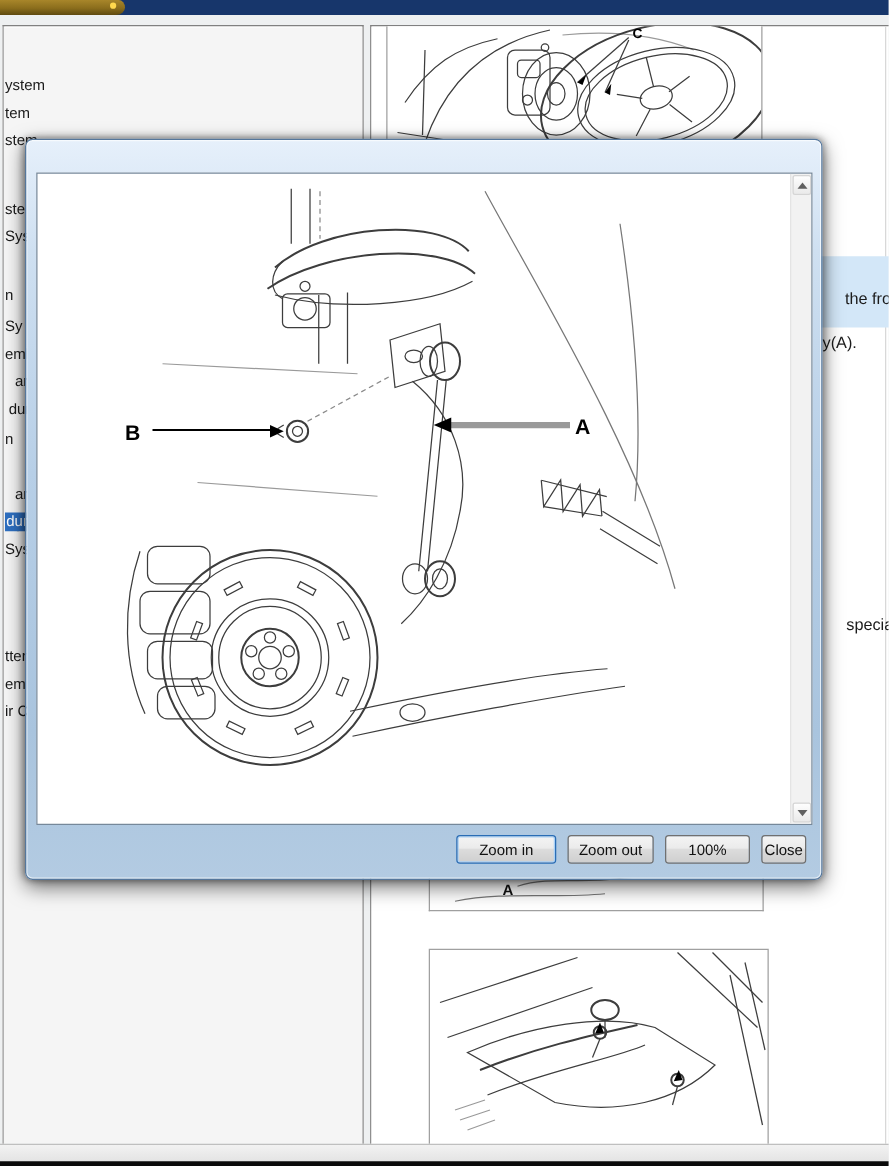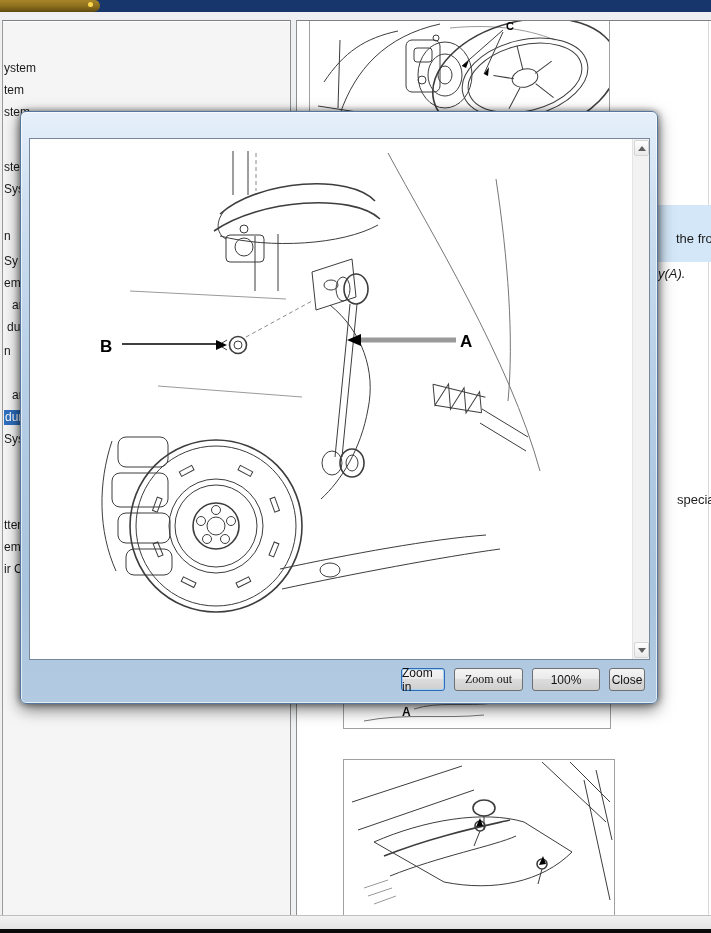--- a/index.html
+++ b/index.html
@@ -123,21 +123,21 @@
         <div class="tree-frag" style="top: 519px; left: 1px;">em</div>
         <div class="tree-frag" style="top: 541px; left: 1px;">ir C</div>
       </div>
   </div>
 
   <div class="docpanel">
     <div class="doc-right-line"></div>
 
     <div class="hl-band"></div>
     <div class="doc-text" style="left:379px; top:210px;">the fro</div>
-    <div class="doc-text" style="left:361px; top:245px;font-style:italic;">y(A).</div>
+    <div class="doc-text" style="left:361px; top:245px;">y(A).</div>
     <div class="doc-text" style="left:380px; top:471px;">special</div>
 
     <div class="imgbox noborder-top" style="left:12px; top:-3px; width:301px; height:99px;">
       <svg width="299" height="97" viewBox="0 0 299 97">
 
         <path class="ln" d="M30,96 C45,52 75,18 130,6"></path>
         <path class="ln" d="M14,64 C34,34 55,20 88,13"></path>
         <path class="ln" d="M30,22 L28,90"></path>
         <path class="ln" d="M8,88 L60,96"></path>
         <path class="lt" d="M140,10 C180,6 215,10 245,22"></path>
@@ -291,22 +291,22 @@
         <div class="scrollbtn up">
             <div class="tri-up"></div>
           </div>
         <div class="scrollbtn down">
             <div class="tri-down"></div>
           </div>
       </div>
     </div>
 
     <div class="btnrow">
-      <div class="w7btn focused" style="width:44px;">Zoom in</div>
-      <div class="w7btn" style="width:69px;font-family:Liberation Serif, serif;">Zoom out</div>
+      <div class="w7btn focused" style="width:80px;">Zoom in</div>
+      <div class="w7btn" style="width:69px;">Zoom out</div>
       <div class="w7btn" style="width:68px;">100%</div>
       <div class="w7btn" style="width:36px;">Close</div>
     </div>
   </div>
 
   <div class="statusbar"></div>
   <div class="blackbar"></div>
 </div>
 
 </body></html>

